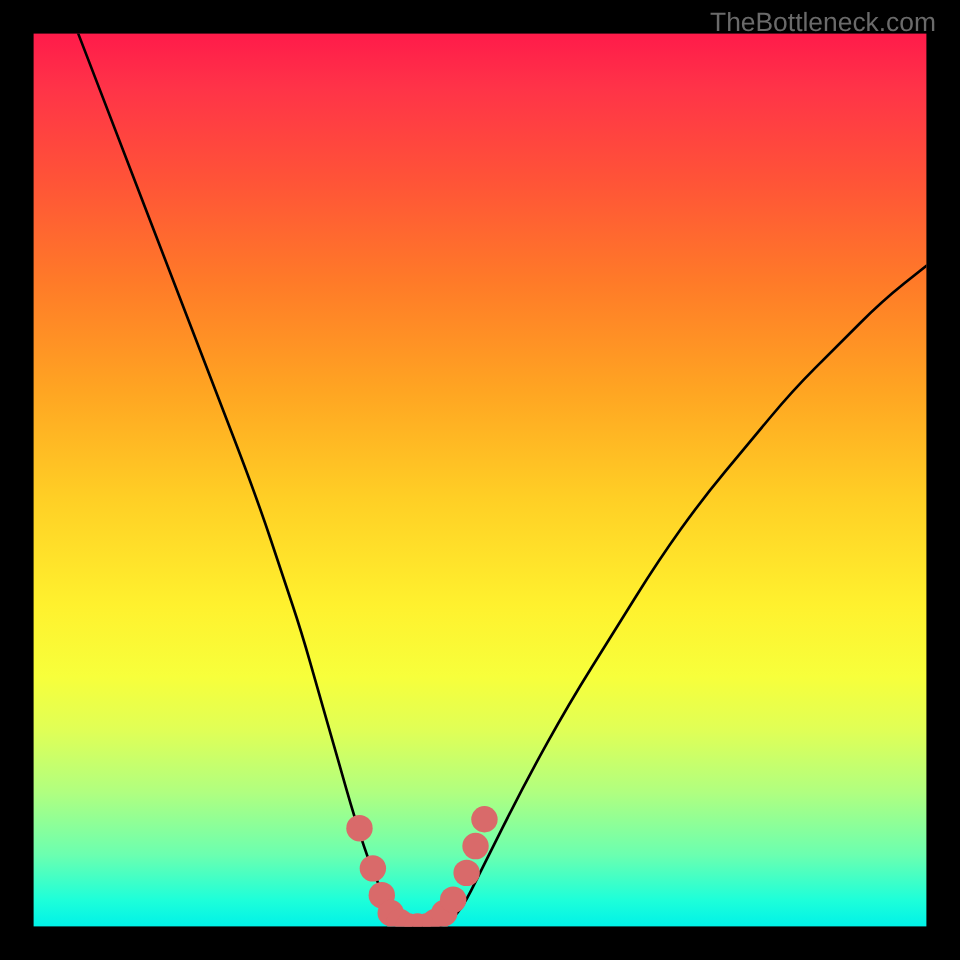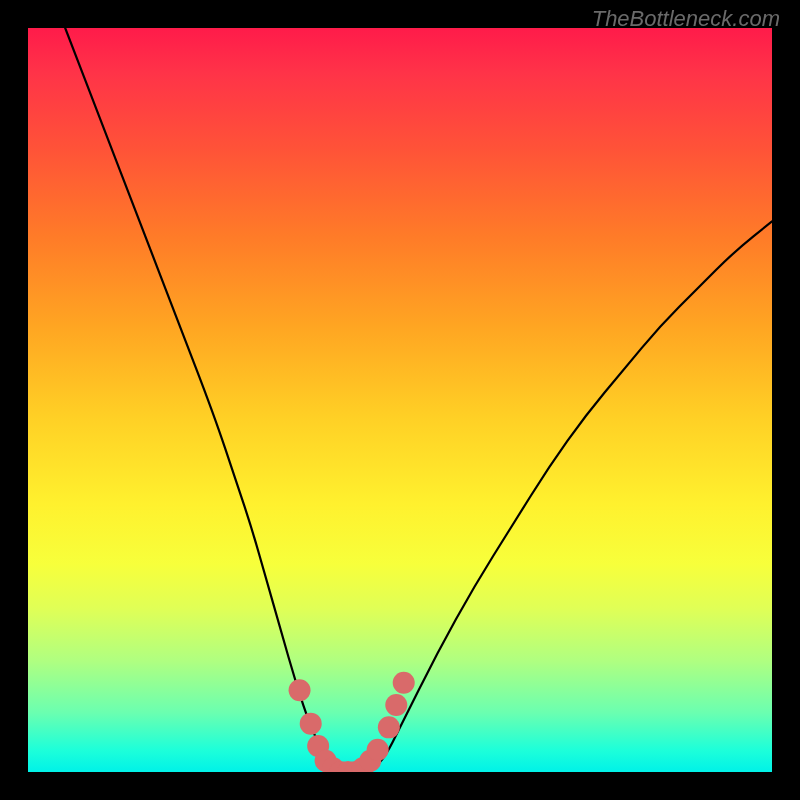--- a/index.html
+++ b/index.html
@@ -12,21 +12,20 @@
     font-family: Arial, sans-serif;
   }
   .watermark {
     position: absolute;
     top: 6px;
     right: 20px;
     color: #6a6a6a;
     font-size: 22px;
     font-weight: 500;
     z-index: 10;
-    font-style: italic;
   }
   .plot-area {
     position: absolute;
     left: 28px;
     top: 28px;
     width: 744px;
     height: 744px;
     background: linear-gradient(to bottom,
       #ff1b4a 0%,
       #ff3348 6%,

